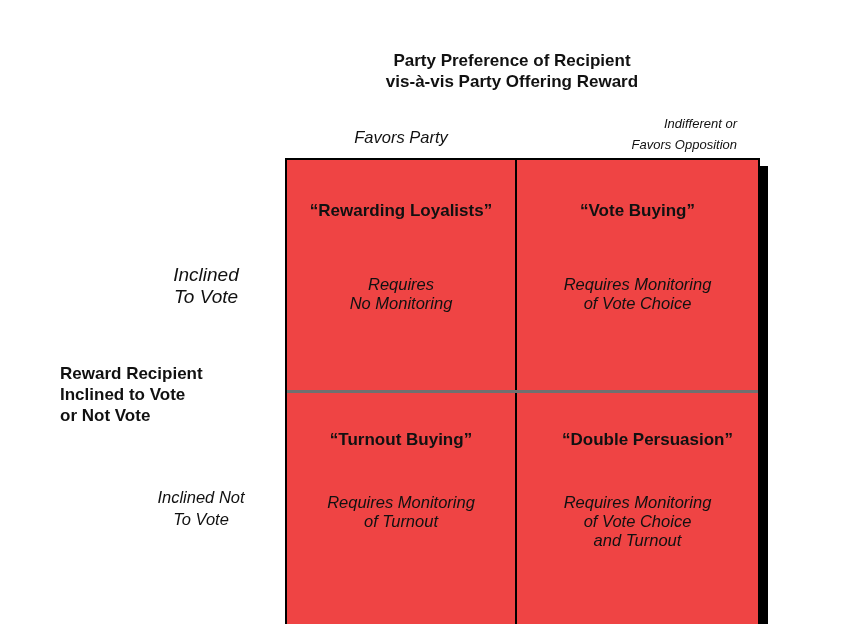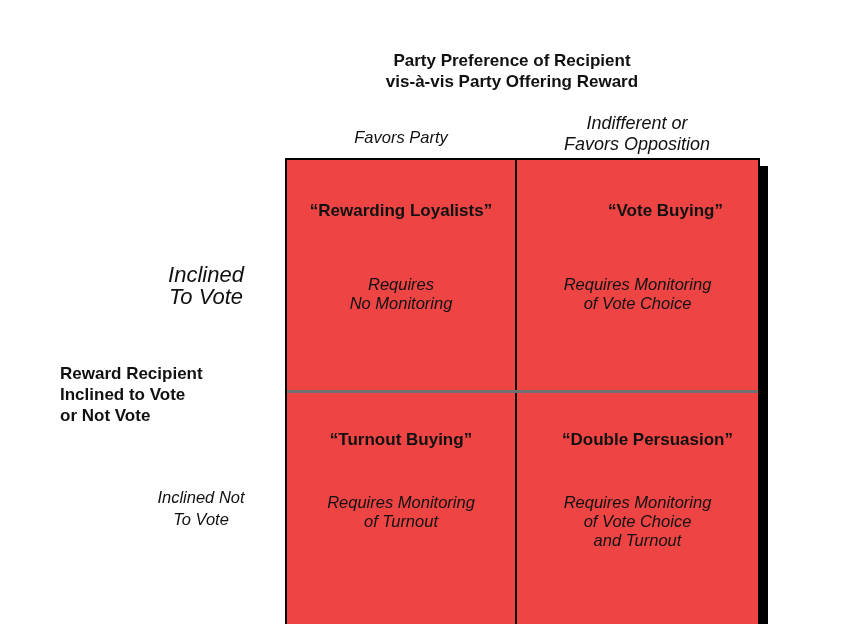--- a/index.html
+++ b/index.html
@@ -4,40 +4,40 @@
 <style>
   html,body{margin:0;padding:0;background:#fff;}
   .canvas{
     position:relative;width:852px;height:624px;background:#fff;
     font-family:"Liberation Sans",sans-serif;color:#111;overflow:hidden;margin-top:37px;
   }
   .abs{position:absolute;}
 
   .figure-title{left:262px;top:13px;width:500px;font-size:17px;line-height:21px;font-weight:bold;text-align:center;}
   .col-header-left{left:301px;top:90px;width:200px;font-size:16.5px;line-height:21px;font-style:italic;text-align:center;}
-  .col-header-right{left:537px;top:76px;width:200px;font-size:18px;line-height:21px;font-style:italic;text-align:center;}
+  .col-header-right{left:537px;top:76px;width:200px;font-size:13px;line-height:21px;font-style:italic;text-align:right;}
 
   .row-axis-title{left:60px;top:326px;width:200px;font-size:17px;line-height:21px;font-weight:bold;}
-  .row-header-top{left:106px;top:227px;width:200px;font-size:22px;line-height:22px;font-style:italic;text-align:center;}
+  .row-header-top{left:106px;top:227px;width:200px;font-size:19px;line-height:22px;font-style:italic;text-align:center;}
   .row-header-bottom{left:101px;top:449px;width:200px;font-size:16.5px;line-height:22px;font-style:italic;text-align:center;}
 
   .matrix{
     left:285px;top:121px;width:475px;height:471px;box-sizing:border-box;
     border:2px solid #000;background:#ef4444;
     box-shadow:8px 8px 0 0 #000;
   }
   .v-divider{left:228px;top:0;width:2px;height:100%;background:#000;}
   .h-divider{left:0;top:230px;width:100%;height:3px;background:#707070;}
 
   .cell-heading{font-size:17px;font-weight:bold;text-align:center;line-height:20px;}
   .cell-desc{font-size:16.5px;font-style:italic;text-align:center;line-height:19px;}
 
   .tl-heading{left:0;top:41px;width:228px;}
   .tl-desc{left:0;top:115px;width:228px;text-align:center;}
-  .tr-heading{left:230px;top:41px;width:241px;padding-left:28px;}
+  .tr-heading{left:230px;top:41px;width:241px;}
   .tr-desc{left:230px;top:115px;width:241px;}
   .bl-heading{left:0;top:270px;width:228px;}
   .bl-desc{left:0;top:333px;width:228px;}
   .br-heading{left:230px;top:270px;width:241px;padding-left:10px;}
   .br-desc{left:230px;top:333px;width:241px;}
 </style>
 </head>
 <body>
 
 <div class="canvas">

